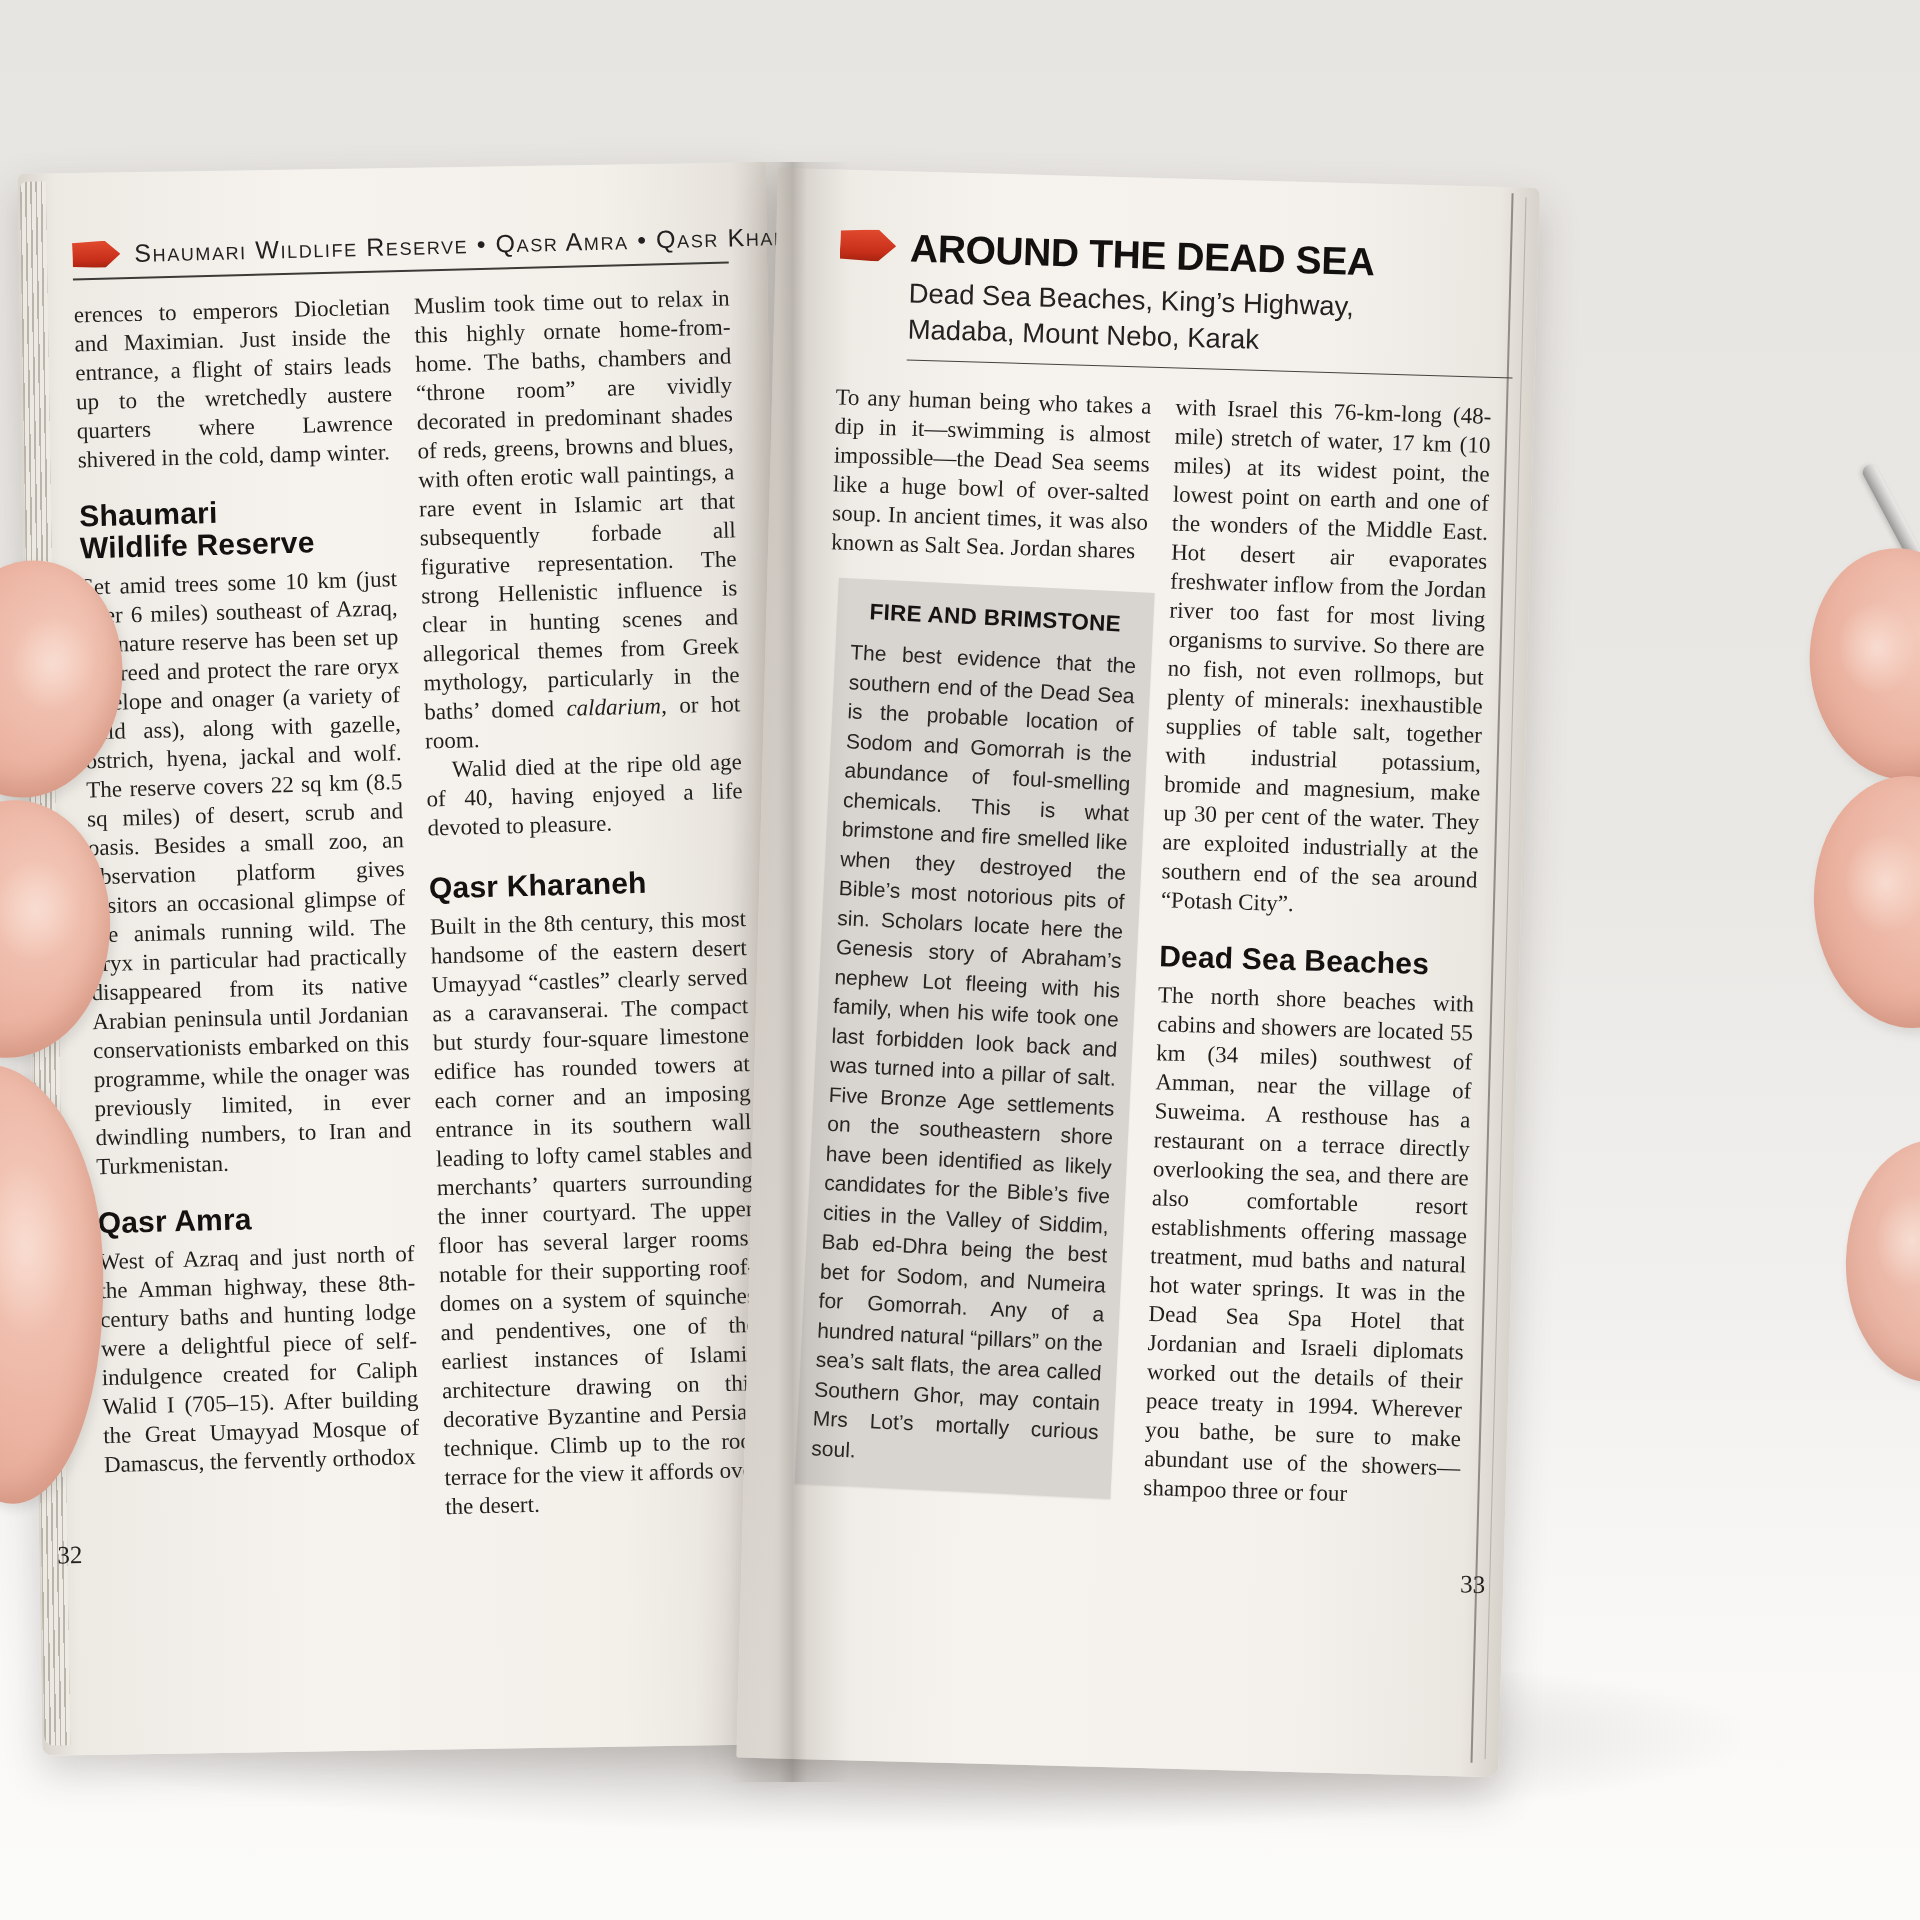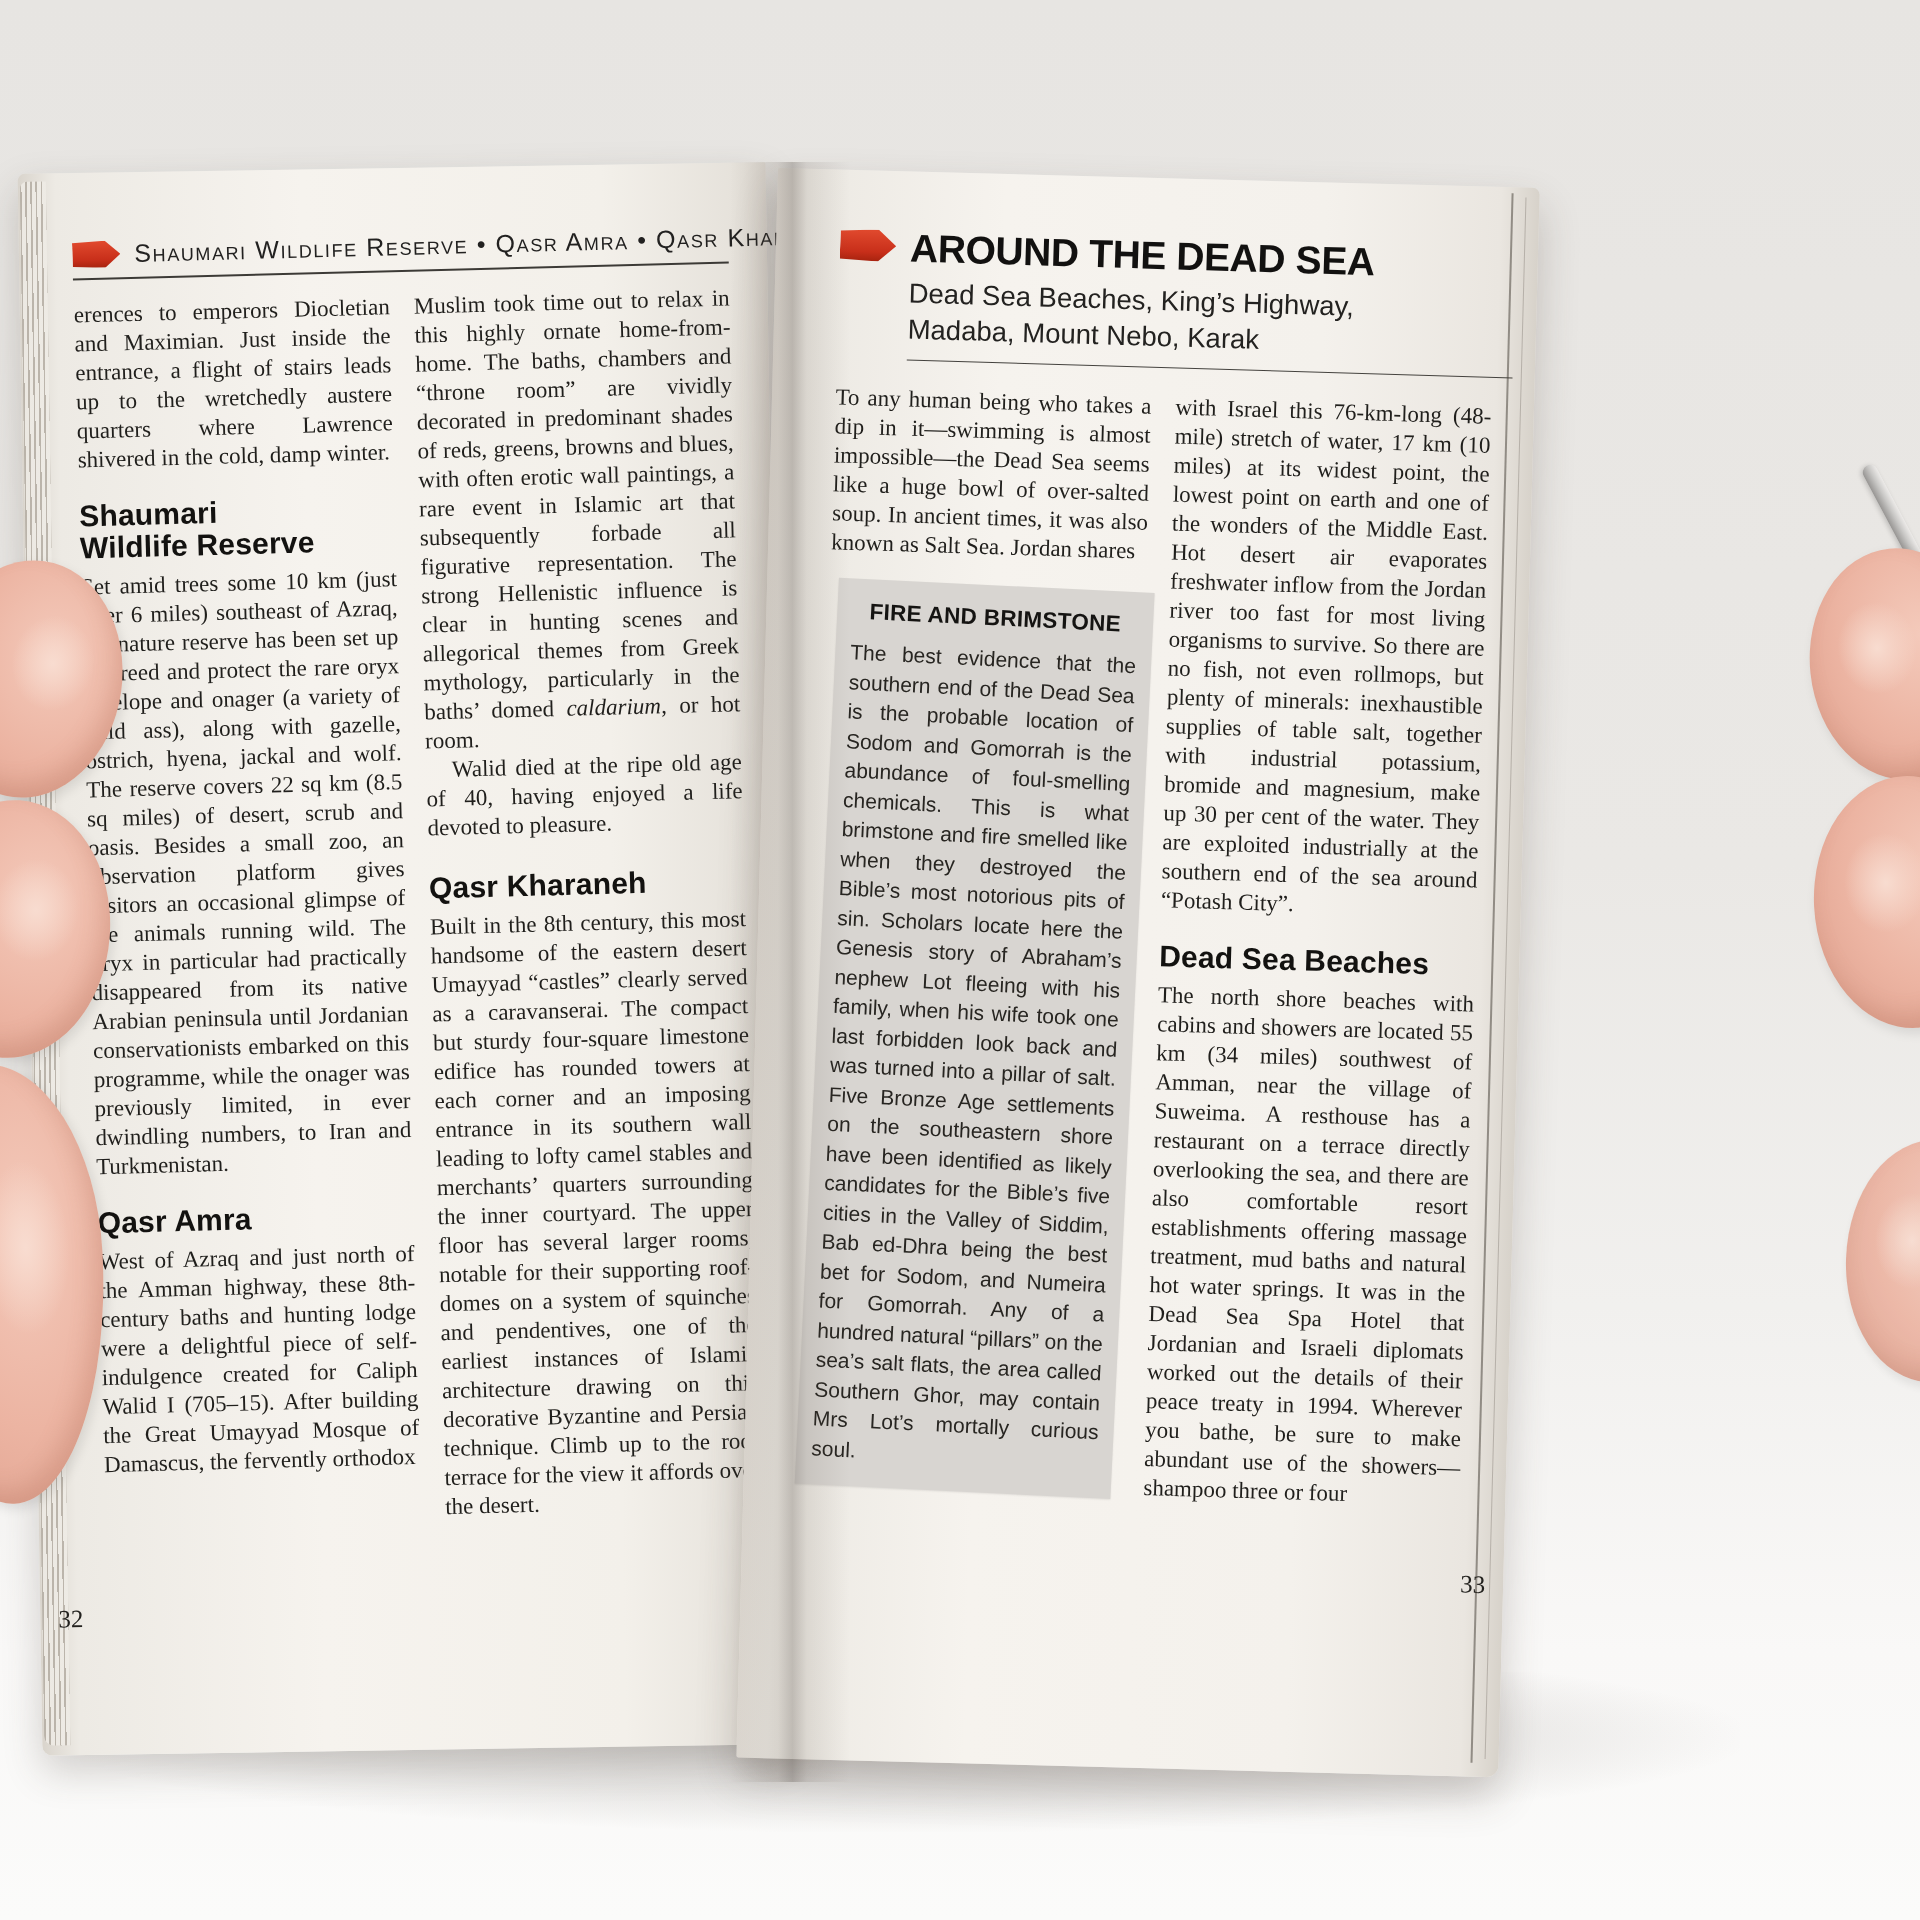--- a/index.html
+++ b/index.html
@@ -36,21 +36,21 @@
   .rule{height:2px;background:#3c3a36;border:0;margin:9px 0 20px;}
   .cols{display:flex;gap:24px;}
   .col{width:316px;text-align:justify;font-size:23px;line-height:29px;color:#201f1c;}
   .col p{margin:0;}
   .col p.indent{text-indent:26px;}
   .head{font-family:"Liberation Sans","DejaVu Sans",sans-serif;font-weight:700;font-size:30px;line-height:1.07;
     margin:26px 0 8px;text-align:left;color:#131210;letter-spacing:.2px;}
   .head.first-gap{margin-top:30px;}
   .it{font-style:italic;}
   .pagenum{position:absolute;font-size:25px;color:#23221f;}
-  .pn-left{left:18px;top:1432px;}
+  .pn-left{left:18px;top:1368px;}
   .pn-right{right:18px;top:1384px;}
   .title-row{display:flex;align-items:flex-start;gap:14px;}
   .big-title{font-family:"Liberation Sans","DejaVu Sans",sans-serif;font-weight:800;font-size:39px;
     letter-spacing:-.4px;color:#121110;margin:0;line-height:1;}
   .subtitle{font-family:"Liberation Sans","DejaVu Sans",sans-serif;font-size:27.5px;line-height:1.3;
     color:#232220;margin:8px 0 0 70px;}
   .rp-rule{margin-left:70px;margin-top:12px;margin-bottom:24px;height:1.6px;background:#44423e;border:0;}
   .box{background:#d8d5d1;padding:18px 15px 22px;margin-top:24px;transform:rotate(1.1deg);
     box-shadow:0 1px 2px rgba(0,0,0,.08);}
   .box-title{font-family:"Liberation Sans","DejaVu Sans",sans-serif;font-weight:700;font-size:22.5px;

